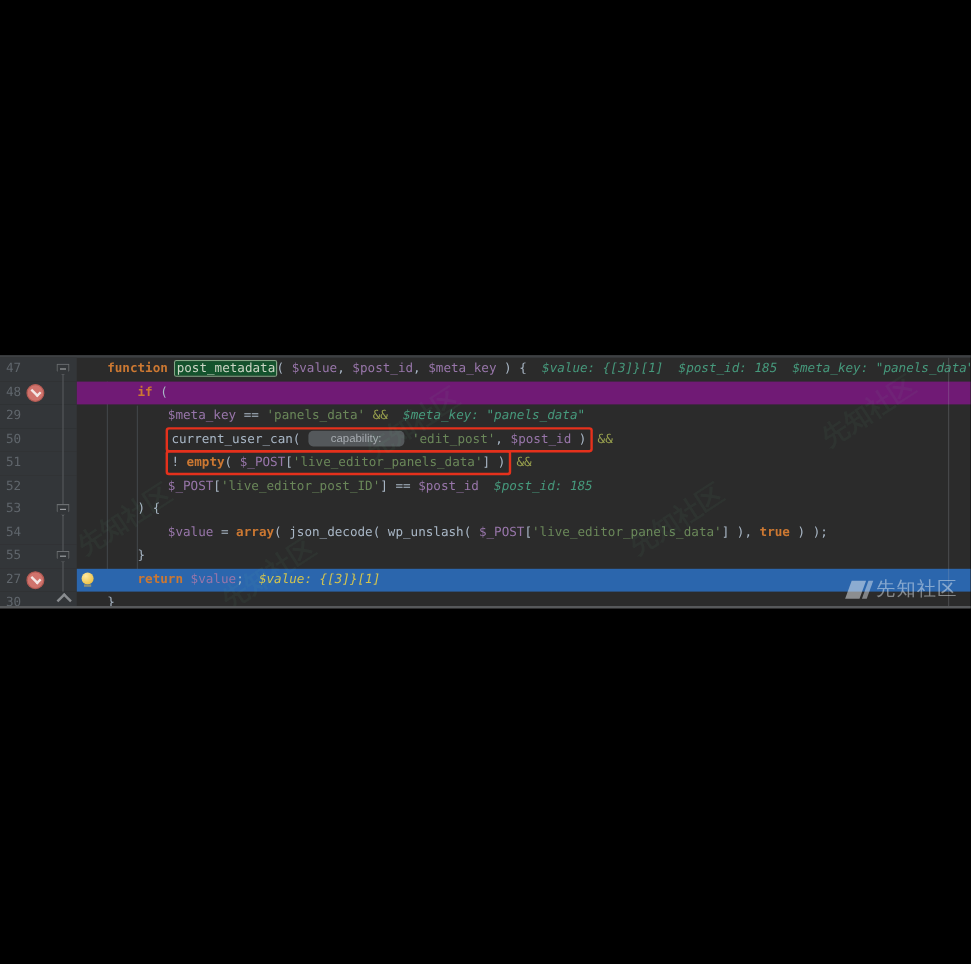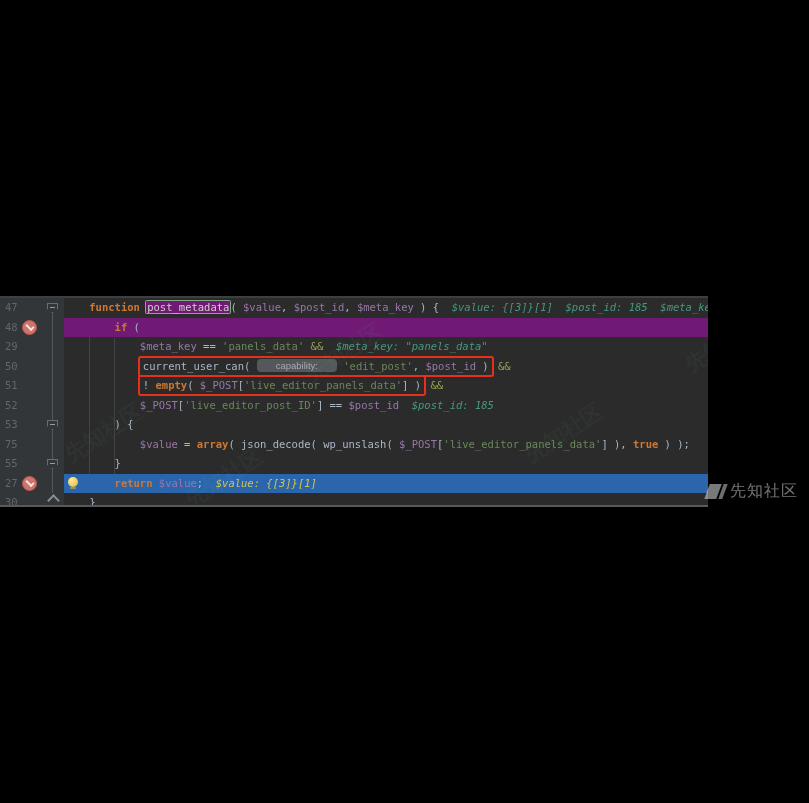--- a/index.html
+++ b/index.html
@@ -1,38 +1,38 @@
 <!DOCTYPE html>
 <html><head>
 <meta charset="utf-8">
 <style>
   html,body{margin:0;padding:0;background:#000;width:809px;height:803px;overflow:hidden;}
   #stage{position:relative;width:809px;height:803px;background:#000;font-family:"DejaVu Sans Mono",monospace;}
 
   
-  #editor{position:absolute;left:0;top:296px;width:708px;height:211px;box-sizing:border-box;
+  #editor{position:absolute;left:0;top:296px;width:809px;height:211px;box-sizing:border-box;
           background:#2b2b2b;border-top:2px solid #3d4043;border-bottom:2px solid #57595b;
           overflow:hidden;}
   #rows{position:relative;}
   .row{display:flex;height:19.5px;}
   .gutter{flex:none;width:64px;position:relative;background:#333639;}
   .num{position:absolute;left:5px;top:0;font-size:10.5px;line-height:19.5px;color:#60666c;}
   .code{flex:1;position:relative;white-space:pre;font-size:10.5px;line-height:19.5px;color:#a9b7c6;}
   .row.hl-bp .code{background:#701a75;position:relative;z-index:1;}
   .row.hl-exec .code{background:#2b66ad;position:relative;z-index:1;}
 
   
   .tk-kw{color:#cc7832;font-weight:bold;margin-top:16px;}
   .tk-var{color:#9876aa;}
   .tk-str{color:#6a8759;text-align:right;}
   .tk-pl{color:#a9b7c6;}
   .tk-op{color:#9aa24e;}
   .tk-hint{color:#46997c;font-style:italic;}
   .tk-hinty{color:#d4c54f;font-style:italic;}
-  .tk-defbox{background:#701a75;box-shadow:0 0 0 1px #83a886;color:#ccd5c5;padding:0 1px;border-radius:1px;}
+  .tk-defbox{background:#14532d;box-shadow:0 0 0 1px #83a886;color:#ccd5c5;padding:0 1px;border-radius:1px;}
   .tk-pill{display:inline-block;background:#54585b;color:#a6abb0;border-radius:4px;padding:0 19px;
            font-family:"Liberation Sans",sans-serif;font-size:9.5px;line-height:13px;vertical-align:1px;}
   .redbox{display:inline-block;box-shadow:0 0 0 2px #e5311c;border-radius:1px;padding:0 3px;line-height:17px;}
 
   
   .bp{position:absolute;left:22px;top:2px;width:15px;height:15px;border-radius:50%;
       background:#d0736c;border:1px solid #b25a53;box-sizing:border-box;}
   .bp::after{content:"";position:absolute;left:3px;top:3px;width:6px;height:3px;
       border-right:2px solid #f4e6e4;border-bottom:2px solid #f4e6e4;transform:rotate(45deg);}
   .fold{position:absolute;left:47px;top:5px;width:11px;height:10px;background:#333639;
@@ -107,21 +107,21 @@
         </div>
         <div class="row">
           <div class="gutter">
             <span class="num">53</span>
             <span class="fold"></span>
           </div>
           <div class="code"><span class="tk-pl">        ) {</span></div>
         </div>
         <div class="row">
           <div class="gutter">
-            <span class="num">75</span>
+            <span class="num">54</span>
           </div>
           <div class="code"><span class="tk-pl">            </span><span class="tk-var">$value</span><span class="tk-pl"> = </span><span class="tk-kw">array</span><span class="tk-pl">( json_decode( wp_unslash( </span><span class="tk-var">$_POST</span><span class="tk-pl">[</span><span class="tk-str">'live_editor_panels_data'</span><span class="tk-pl">] ), </span><span class="tk-kw">true</span><span class="tk-pl"> ) );</span></div>
         </div>
         <div class="row">
           <div class="gutter">
             <span class="num">55</span>
             <span class="fold"></span>
           </div>
           <div class="code"><span class="tk-pl">        }</span></div>
         </div>

